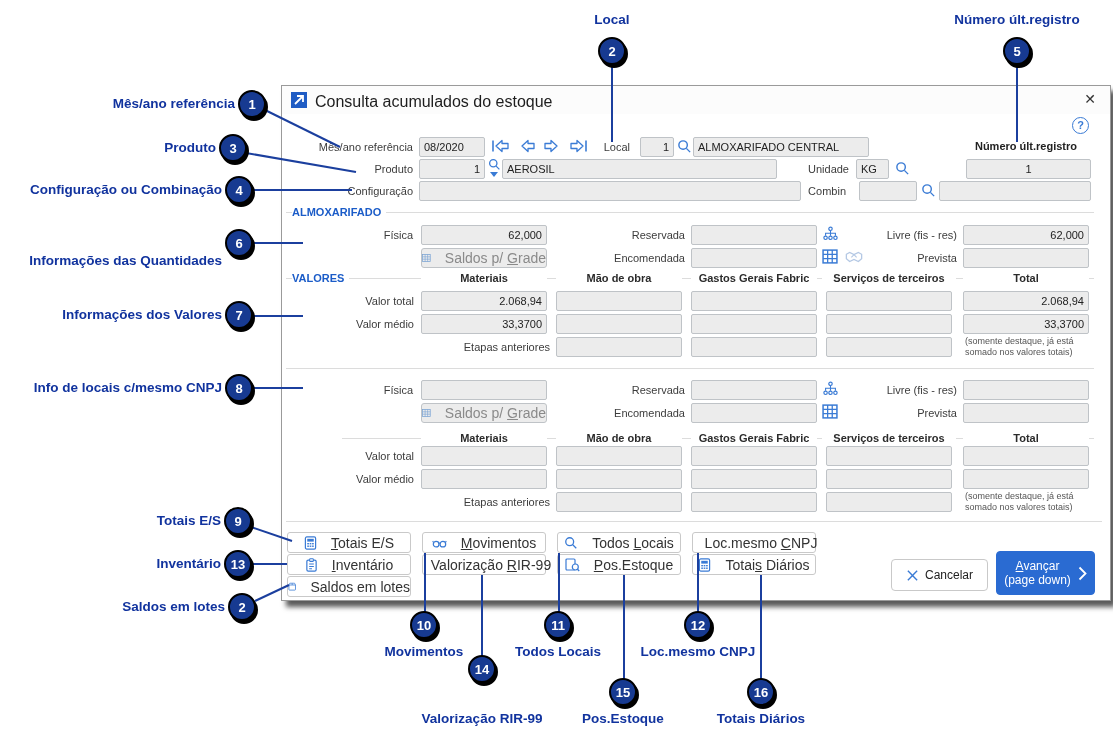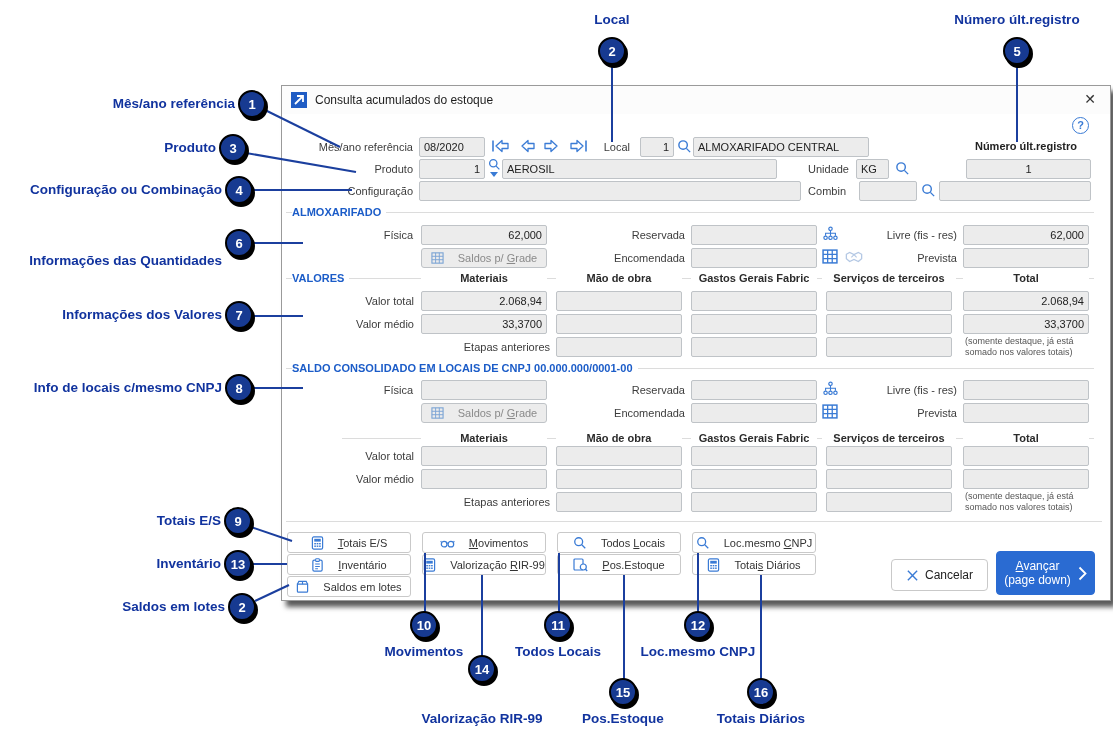--- a/index.html
+++ b/index.html
@@ -8,40 +8,40 @@
     font-family:"Liberation Sans", sans-serif; overflow:hidden;
   }
   
   .dialog {
     position:absolute; left:281px; top:85px; width:828px; height:514px;
     background:#fff; border:1px solid #9a9a9a; z-index:10;
     box-shadow:5px 6px 5px rgba(0,0,0,0.65);
   }
   .titlebar { position:absolute; left:0; top:0; right:0; height:28px; background:#fcfcfc; }
   .title-icon { position:absolute; left:9px; top:6px; width:16px; height:16px; background:#1f5cc4; }
-  .title-text { position:absolute; left:33px; top:7px; font-size:12px; color:#1d1d1d; }
+  .title-text { position:absolute; left:33px; top:7px; font-size:16px; color:#1d1d1d; }
   .close-x { position:absolute; right:14px; top:5px; font-size:14px; color:#333; cursor:default; }
   .help { position:absolute; left:790px; top:31px; width:15px; height:15px; border:1.5px solid #3a7bd5;
           border-radius:50%; color:#3a7bd5; font-size:11px; font-weight:bold; text-align:center; line-height:15px; }
   
   .fld { position:absolute; box-sizing:border-box; height:20px; background:#ececec;
          border:1px solid #bfc3c7; border-radius:2px; font-family:"Liberation Sans",sans-serif;
          font-size:11px; color:#222; padding:0 4px; }
   .num { text-align:right; } .ctr { text-align:center; }
   .lbl { position:absolute; font-size:11px; color:#3c3c3c; text-align:right; line-height:14px; white-space:nowrap; }
   .blbl { position:absolute; font-size:11px; font-weight:bold; color:#222; text-align:center; white-space:nowrap; }
   .gline { position:absolute; height:0; border-top:1px solid #dcdcdc; }
   .gtitle { position:absolute; font-size:11px; font-weight:bold; color:#1b5cc8; background:#fff;
             padding-right:5px; line-height:14px; white-space:nowrap; z-index:2; }
   .hdr { position:absolute; font-size:11px; font-weight:bold; color:#2b2b2b; text-align:center;
          background:#fff; line-height:14px; z-index:2; }
   .note { position:absolute; font-size:9px; color:#555; line-height:10.5px; }
   
   .btn { position:absolute; box-sizing:border-box; display:flex; align-items:center; justify-content:center;
-         gap:14px; background:#fff; border:1px solid #c9c9c9; border-radius:3px; font-size:11px; color:#333;
+         gap:14px; background:#fff; border:1px solid #c9c9c9; border-radius:3px; font-size:14px; color:#333;
          cursor:default; white-space:nowrap; }
   .btn.dis { color:#8a8a8a; background:#ececec; border-color:#bfc3c7; }
   .u { text-decoration:underline; }
   .cancel { position:absolute; left:609px; top:473px; width:95px; height:30px; background:#fff;
             border:1px solid #c9c9c9; border-radius:4px; display:flex; align-items:center; justify-content:center;
             gap:6px; font-size:12px; color:#222; }
   .advance { position:absolute; left:714px; top:465px; width:97px; height:42px; background:#2a6bd2;
              border:1px solid #2a6bd2; border-radius:4px; display:flex; align-items:center; justify-content:center;
              gap:7px; color:#fff; font-size:12px; }
   .advance .txt { text-align:center; line-height:14px; }
@@ -242,21 +242,20 @@
   <input class="fld num" style="left: 544px; top: 228px; width: 126px;" readonly="" value="">
   <input class="fld num" style="left: 681px; top: 228px; width: 126px;" readonly="" value="33,3700">
 
   <div class="lbl" style="left:100px;top:254px;width:168px">Etapas anteriores</div>
   <input class="fld num" style="left: 274px; top: 251px; width: 126px;" readonly="" value="">
   <input class="fld num" style="left: 409px; top: 251px; width: 126px;" readonly="" value="">
   <input class="fld num" style="left: 544px; top: 251px; width: 126px;" readonly="" value="">
   <div class="note" style="left:683px;top:250px;width:132px">(somente destaque, já está somado nos valores totais)</div>
 
   <div class="gline" style="left:4px;top:282px;width:808px"></div>
-  <div class="gtitle" style="left:10px;top:275px">SALDO CONSOLIDADO EM LOCAIS DE CNPJ 00.000.000/0001-00</div>
 
   <div class="lbl" style="left:0;top:297px;width:131px">Física</div>
   <input class="fld num" style="left: 139px; top: 294px; width: 126px;" readonly="" value="">
   <div class="lbl" style="left:280px;top:297px;width:123px">Reservada</div>
   <input class="fld num" style="left: 409px; top: 294px; width: 126px;" readonly="" value="">
   <svg class="sicon" style="left:541px;top:295px" width="15" height="15" viewBox="0 0 14 14">
       <circle cx="7" cy="2.6" r="1.6" fill="none" stroke="#3a7bd5" stroke-width="1.1"></circle>
       <circle cx="2.4" cy="11" r="1.6" fill="none" stroke="#3a7bd5" stroke-width="1.1"></circle>
       <circle cx="7" cy="11" r="1.6" fill="none" stroke="#3a7bd5" stroke-width="1.1"></circle>
       <circle cx="11.6" cy="11" r="1.6" fill="none" stroke="#3a7bd5" stroke-width="1.1"></circle>

